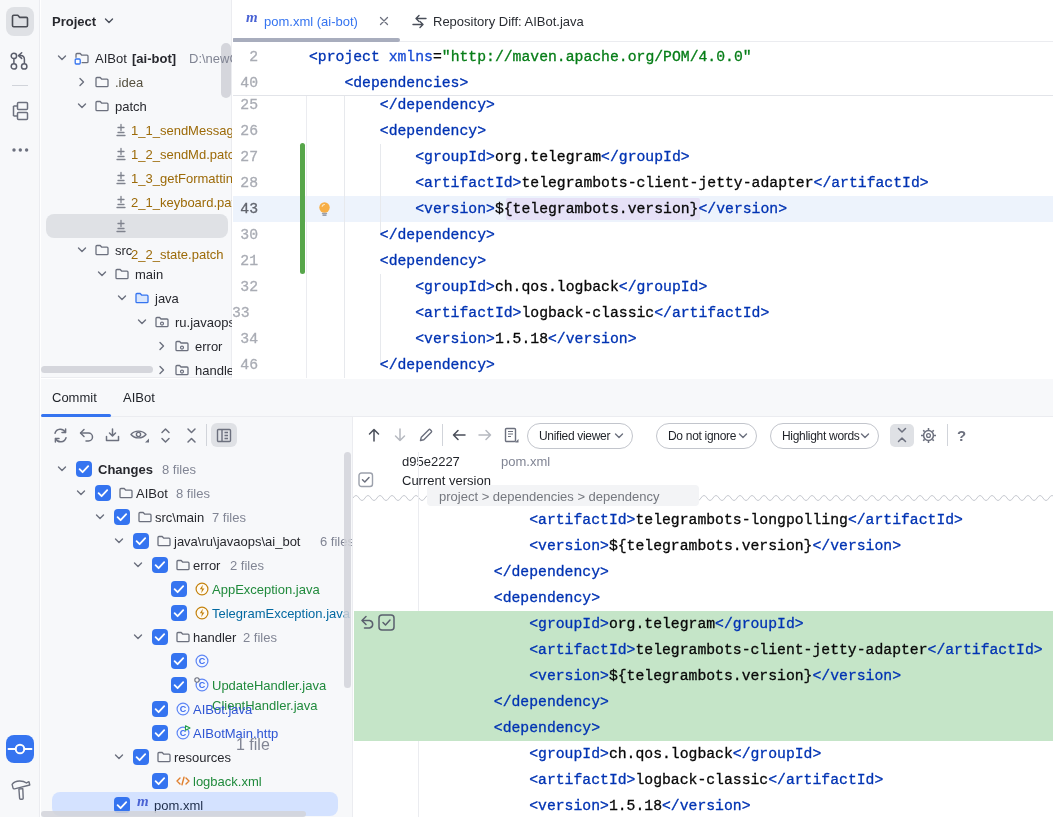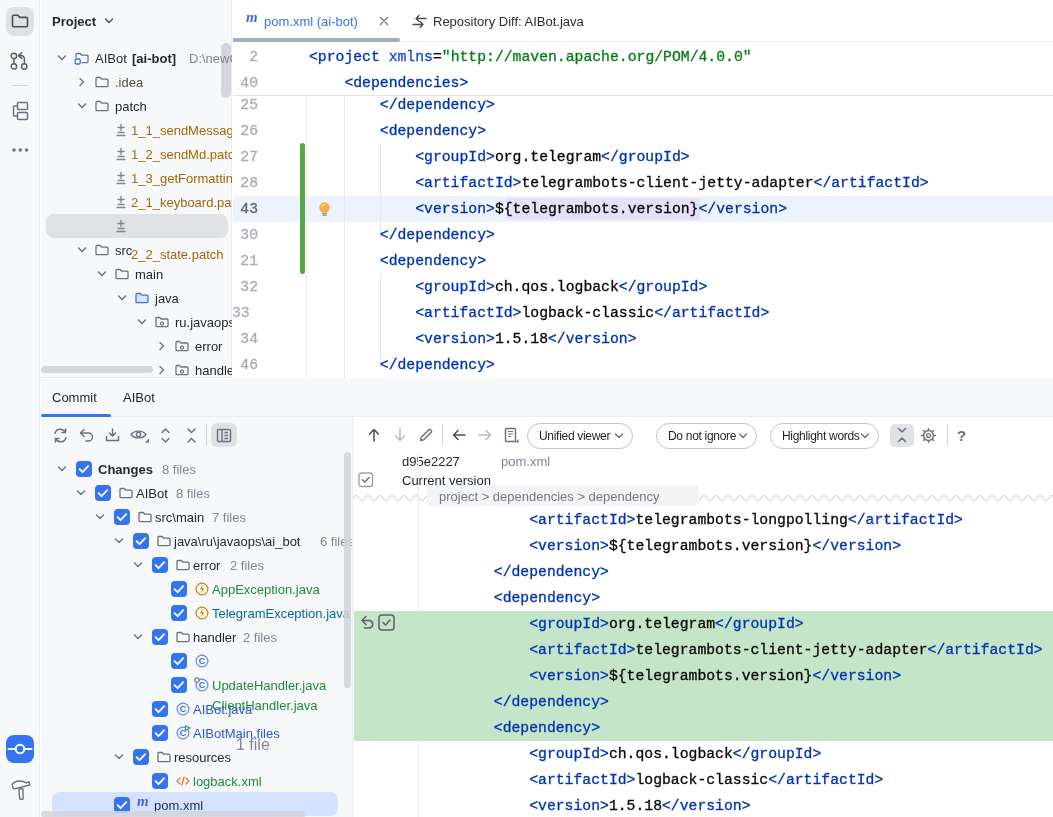--- a/index.html
+++ b/index.html
@@ -346,21 +346,21 @@
 <div style="position:absolute;left:152px;top:330px;transform:translateY(-50%);font-family:'Liberation Sans';font-size:13px;font-weight:normal;color:#2e55d4;white-space:pre;">AIBot.java</div>
 <div style="position:absolute;left:111px;top:346px;width:16px;height:16px;background:#3574f0;border-radius:4px"></div>
     <svg style="position:absolute;left:111px;top:346px" width="16" height="16" viewBox="0 0 16 16" fill="none">
       <path d="M3.6 8.2 L6.6 11.2 L12.2 5.2" stroke="white" stroke-width="1.8" stroke-linecap="round" stroke-linejoin="round"></path>
     </svg>
 <svg style="position:absolute;left:134px;top:346px" width="16" height="16" viewBox="0 0 16 16" fill="none">
       <circle cx="8" cy="8" r="5.9" stroke="#5f87f5" stroke-width="1.2" fill="#f3f7ff"></circle>
       <text x="8" y="11.3" font-family="Liberation Sans" font-size="9px" font-weight="bold" fill="#3b6cf0" text-anchor="middle">C</text>
       <path d="M10.5 0.8 L15 3 L10.5 5.2 Z" fill="#f7fbf7" stroke="#1f9e44" stroke-width="1.1" stroke-linejoin="round"></path>
     </svg>
-<div style="position:absolute;left:152px;top:354px;transform:translateY(-50%);font-family:'Liberation Sans';font-size:13px;font-weight:normal;color:#2e55d4;white-space:pre;">AIBotMain.files</div>
+<div style="position:absolute;left:152px;top:354px;transform:translateY(-50%);font-family:'Liberation Sans';font-size:13px;font-weight:normal;color:#2e55d4;white-space:pre;">AIBotMain.http</div>
 <svg style="position:absolute;left:73px;top:373px" width="10" height="10" viewBox="0 0 10 10" fill="none">
       <path d="M1.5 3 L5 6.5 L8.5 3" stroke="#6c707e" stroke-width="1.4" stroke-linecap="round" stroke-linejoin="round"></path>
     </svg>
 <div style="position:absolute;left:92px;top:370px;width:16px;height:16px;background:#3574f0;border-radius:4px"></div>
     <svg style="position:absolute;left:92px;top:370px" width="16" height="16" viewBox="0 0 16 16" fill="none">
       <path d="M3.6 8.2 L6.6 11.2 L12.2 5.2" stroke="white" stroke-width="1.8" stroke-linecap="round" stroke-linejoin="round"></path>
     </svg>
 <svg style="position:absolute;left:115px;top:370px" width="16" height="16" viewBox="0 0 16 16" fill="none">
       <path d="M2 4.5 C2 3.9 2.4 3.5 3 3.5 H6.2 L7.8 5.2 H13 C13.6 5.2 14 5.6 14 6.2 V11.7 C14 12.3 13.6 12.7 13 12.7 H3 C2.4 12.7 2 12.3 2 11.7 Z" stroke="#6c707e" stroke-width="1.3" fill="none" stroke-linejoin="round"></path>
     </svg>

